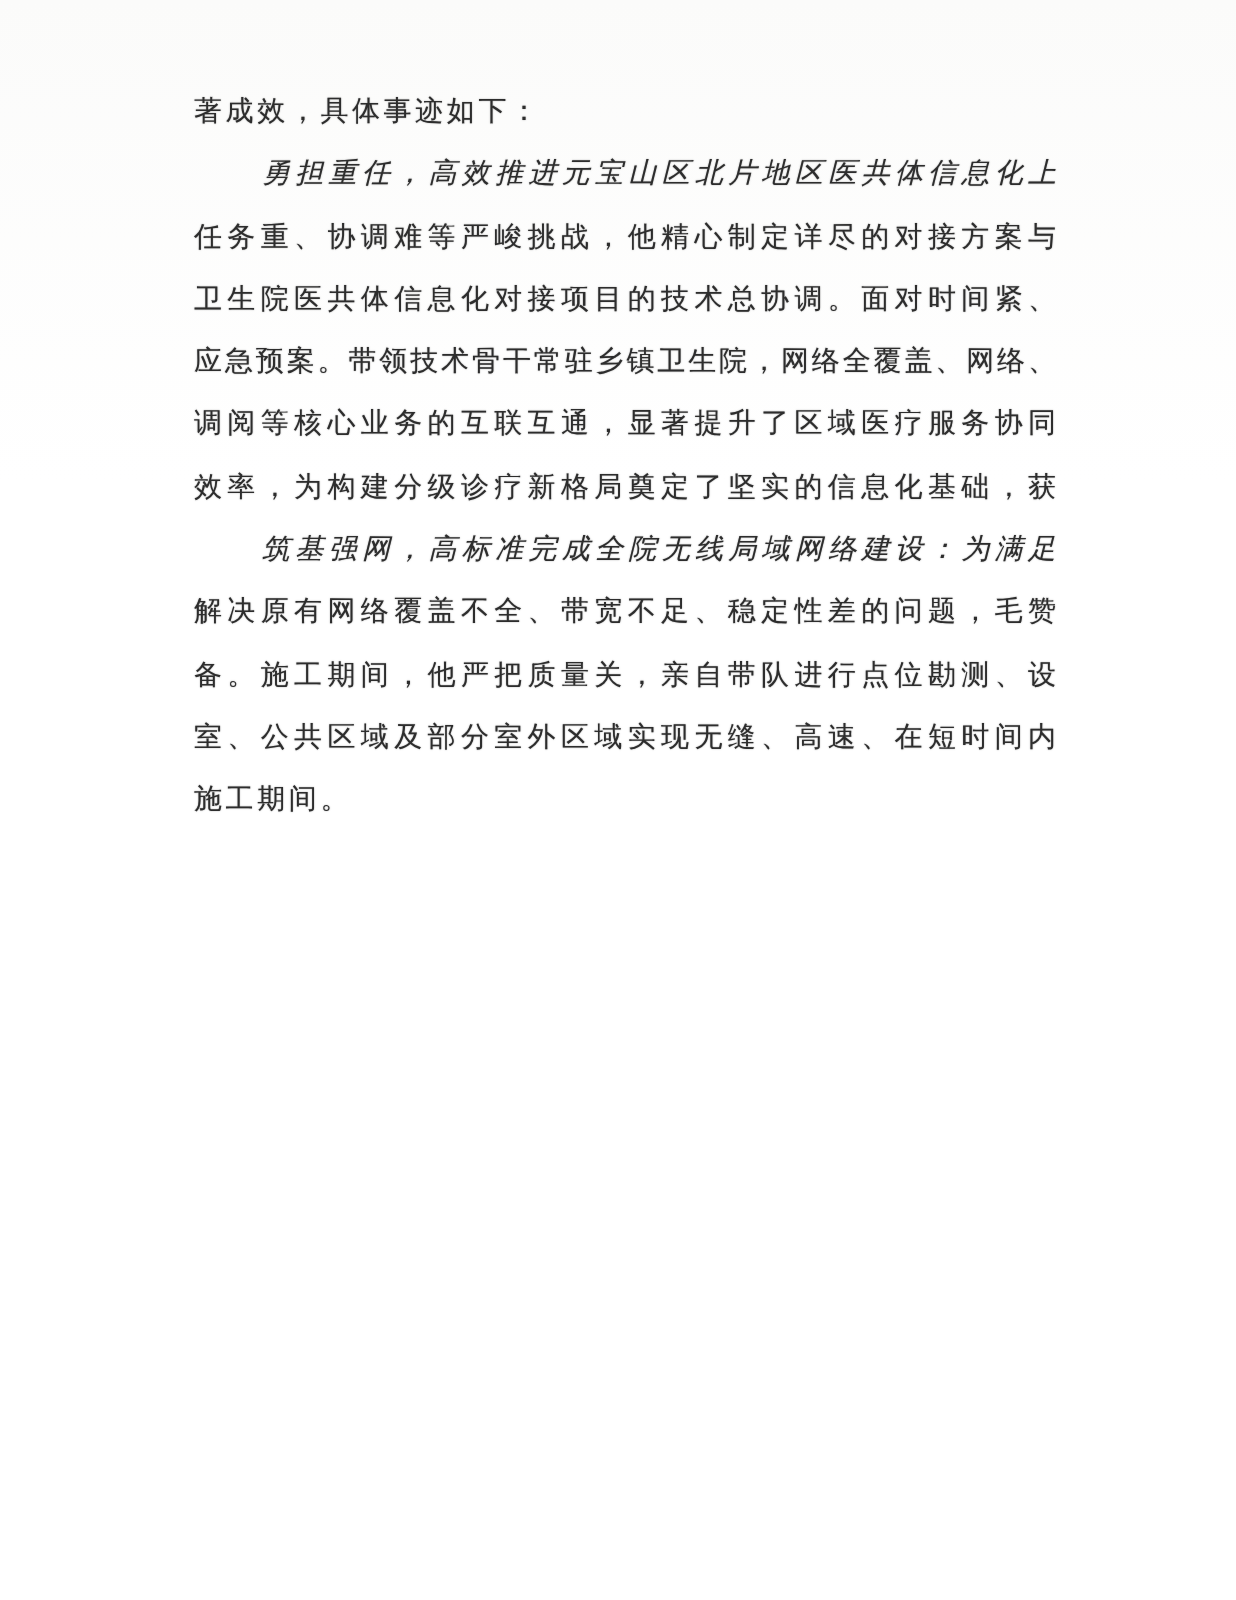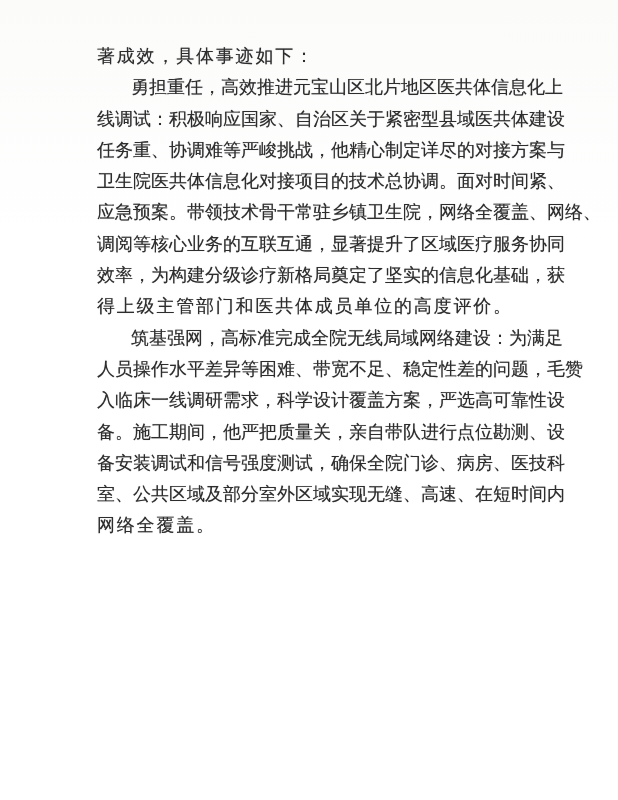--- a/index.html
+++ b/index.html
@@ -25,55 +25,52 @@
   .text-block {
     position: absolute;
     left: 97px;
     top: 41px;
     width: 431px;
   }
   .line {
     display: block;
     height: 31.3px;
     line-height: 31.3px;
-    font-size: 18px;
+    font-size: 14px;
     color: #2d2d2d;
     text-shadow: 0 0 0.7px rgba(45, 45, 45, 0.55);
     white-space: nowrap;
     text-align: justify;
     text-align-last: justify;
     text-justify: inter-character;
     overflow: visible;
   }
   
   .line.indent {
     text-indent: 34px;
+    font-style: italic;
   }
   
   .line.last {
     text-align: left;
     text-align-last: left;
     letter-spacing: 1.8px;
   }
 </style>
 </head>
 <body>
 
 <div class="page">
   <div class="text-block">
     <div class="line last">著成效，具体事迹如下：</div>
     <div class="line indent">勇担重任，高效推进元宝山区北片地区医共体信息化上</div>
-    <div class="line">线调试：积极响应国家、自治区关于紧密型县域医共体建设</div>
     <div class="line">任务重、协调难等严峻挑战，他精心制定详尽的对接方案与</div>
     <div class="line">卫生院医共体信息化对接项目的技术总协调。面对时间紧、</div>
     <div class="line">应急预案。带领技术骨干常驻乡镇卫生院，网络全覆盖、网络、</div>
     <div class="line">调阅等核心业务的互联互通，显著提升了区域医疗服务协同</div>
     <div class="line">效率，为构建分级诊疗新格局奠定了坚实的信息化基础，获</div>
-    <div class="line last">得上级主管部门和医共体成员单位的高度评价。</div>
     <div class="line indent">筑基强网，高标准完成全院无线局域网络建设：为满足</div>
-    <div class="line">人员操作水平差异等困难、带宽不足、稳定性差的问题，毛赞</div>
-    <div class="line">入临床一线调研需求，科学设计覆盖方案，严选高可靠性设</div>
+    <div class="line">解决原有网络覆盖不全、带宽不足、稳定性差的问题，毛赞</div>
     <div class="line">备。施工期间，他严把质量关，亲自带队进行点位勘测、设</div>
-    <div class="line">备安装调试和信号强度测试，确保全院门诊、病房、医技科</div>
     <div class="line">室、公共区域及部分室外区域实现无缝、高速、在短时间内</div>
-    <div class="line last">网络全覆盖。</div>
+    <div class="line last">施工期间。</div>
   </div>
 </div>
 
 </body></html>

